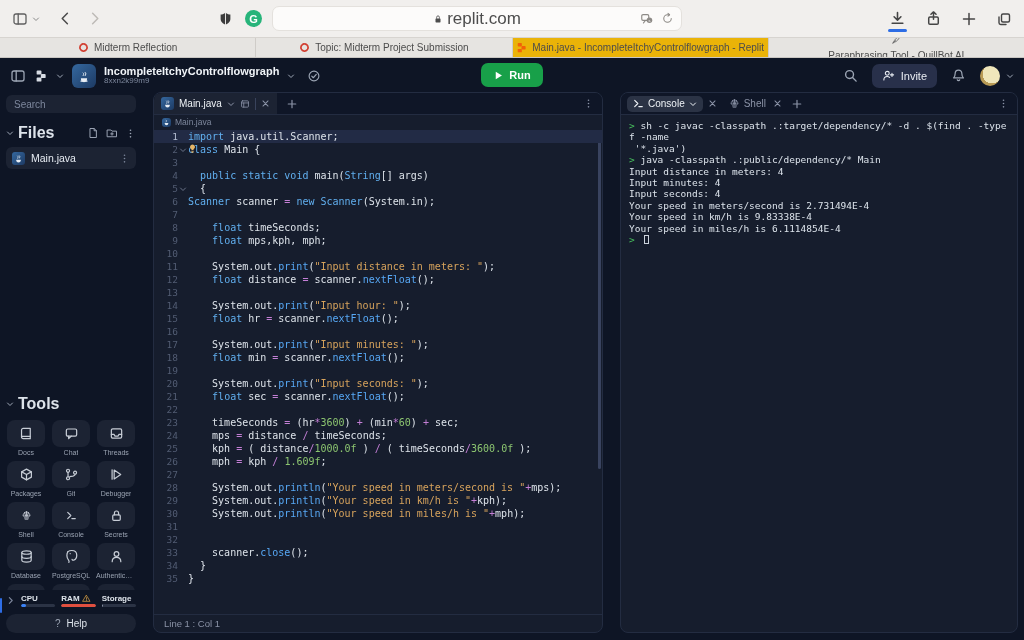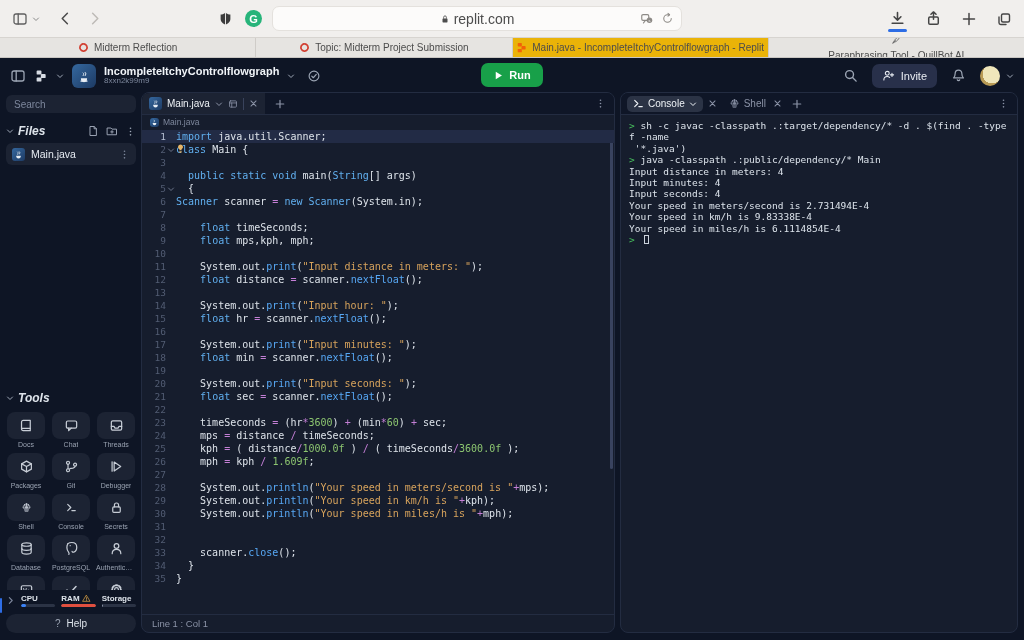--- a/index.html
+++ b/index.html
@@ -13,21 +13,21 @@
   .ic { display:inline-flex; align-items:center; justify-content:center; }
   .ic svg { display:block; }
   .mt-back { margin-left:18px; color:#4a4a4a; }
   .mt-fwd { margin-left:14px; color:#bdbab6; }
   .mt-shield { margin-left:116px; color:#3c3c3c; }
   .gram { width:17px; height:17px; border-radius:50%; background:#27b47a; color:#fff;
           font-size:11px; font-weight:bold; display:flex; align-items:center; justify-content:center; margin-left:12px; }
   .urlbar { width:410px; height:25px; margin-left:10px; background:#fcfbfa; border:1px solid #e4e1dd;
             border-radius:7px; display:flex; align-items:center; position:relative; }
   .url-center { position:absolute; left:0; right:0; display:flex; align-items:center; justify-content:center; gap:4px;
-                color:#4d4d4d; font-size:14px; }
+                color:#4d4d4d; font-size:17px; }
   .url-right { position:absolute; right:7px; display:flex; align-items:center; gap:7px; color:#8d8a86; }
   .mt-right { margin-left:auto; display:flex; align-items:center; gap:19px; color:#454545; }
   .dl-wrap { position:relative; }
   .dl-bar { position:absolute; left:-1px; right:-1px; bottom:-5px; height:3px; border-radius:2px; background:#2e6de5; }
 
   .btabs { height:21px; display:flex; background:#e6e4e1; border-top:1px solid #d7d4d0; border-bottom:1px solid #c9c6c2; }
   .btab { flex:1; display:flex; align-items:center; justify-content:center; gap:5px; font-size:10px;
           color:#4c4c4c; border-right:1px solid #cfccc8; background:#e6e4e1; overflow:hidden; white-space:nowrap; }
   .btab:last-child { border-right:none;flex-direction:column; }
   .btab.active { background:#eab308; }
@@ -43,29 +43,29 @@
   .rh-title .t { font-size:11px; font-weight:bold; color:#f0f4f8; }
   .rh-title .s { font-size:8px; color:#7d879c; }
   .run-btn { position:absolute; left:50%; transform:translateX(-50%); top:4px; width:62px; height:24px;
              background:#18a049; border-radius:7px; display:flex; align-items:center; justify-content:center; gap:5px;
              color:#fff; font-size:11px; font-weight:bold; }
   .rh-right { margin-left:auto; display:flex; align-items:center; gap:14px; color:#9da6b5; }
   .invite { height:24px; padding:0 10px; background:#28304a; border-radius:7px; display:flex; align-items:center; gap:6px;
             color:#e9edf3; font-size:11px; }
   .avatar { width:20px; height:20px; border-radius:50%; background:radial-gradient(circle at 60% 40%, #efe6bb 55%, #b89a55 56%); }
 
-  .workspace { flex:1; display:flex; gap:5px; padding:0 6px 7px 6px; min-height:0; }
+  .workspace { flex:1; display:flex; gap:17px; padding:0 6px 7px 6px; min-height:0; }
 
   
   .sidebar { width:130px; display:flex; flex-direction:column; min-height:0; }
   .search { margin-top:3px; height:18px; background:#1c2333; border:none; border-radius:6px; padding:0 8px;
             font-size:10px; color:#aeb6c6; font-family:"Liberation Sans",sans-serif; }
   .search::placeholder { color:#7d879c; }
   .sec-head { display:flex; align-items:center; gap:4px; color:#9da6b5; }
-  .sec-head .lbl { font-size:12px; font-weight:bold; color:#dde3ea;font-style:italic; }
+  .sec-head .lbl { font-size:16px; font-weight:bold; color:#dde3ea; }
   .files-head { margin-top:11px; }
   .head-icons { margin-left:auto; display:flex; gap:7px; color:#9da6b5; }
   .file-item { margin-top:5px; height:22px; background:#1c2333; border-radius:6px; display:flex; align-items:center;
                gap:6px; padding:0 6px; }
   .file-item .nm { font-size:10.5px; color:#e6ebf2; }
   .file-item .kb { margin-left:auto; color:#7d879c; }
   .tools-head { margin-top:226px; }
   .tools { flex:1; overflow:hidden; margin-top:7px; }
   .tgrid { display:grid; grid-template-columns:repeat(3,1fr); column-gap:5px; row-gap:3px; }
   .tool { display:flex; flex-direction:column; align-items:center; }

